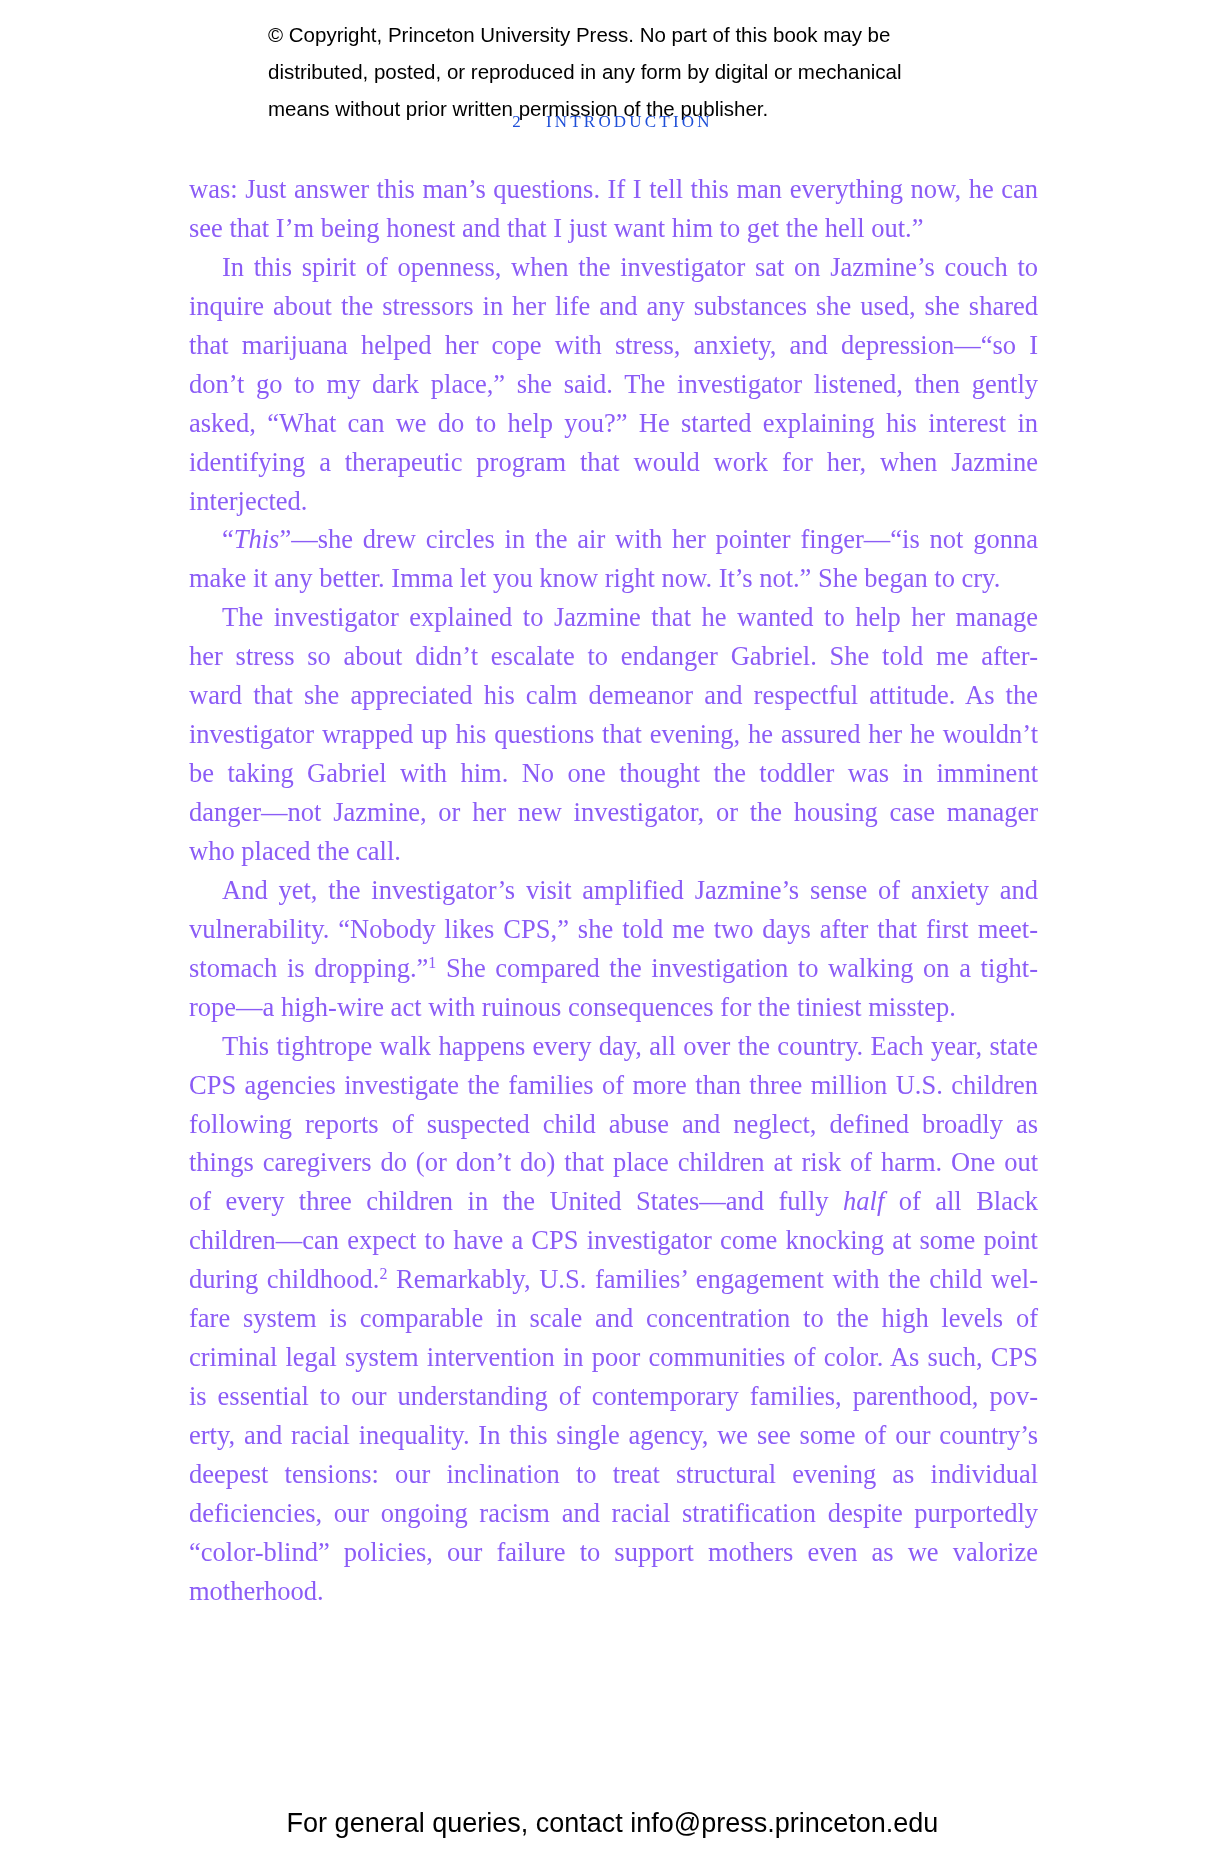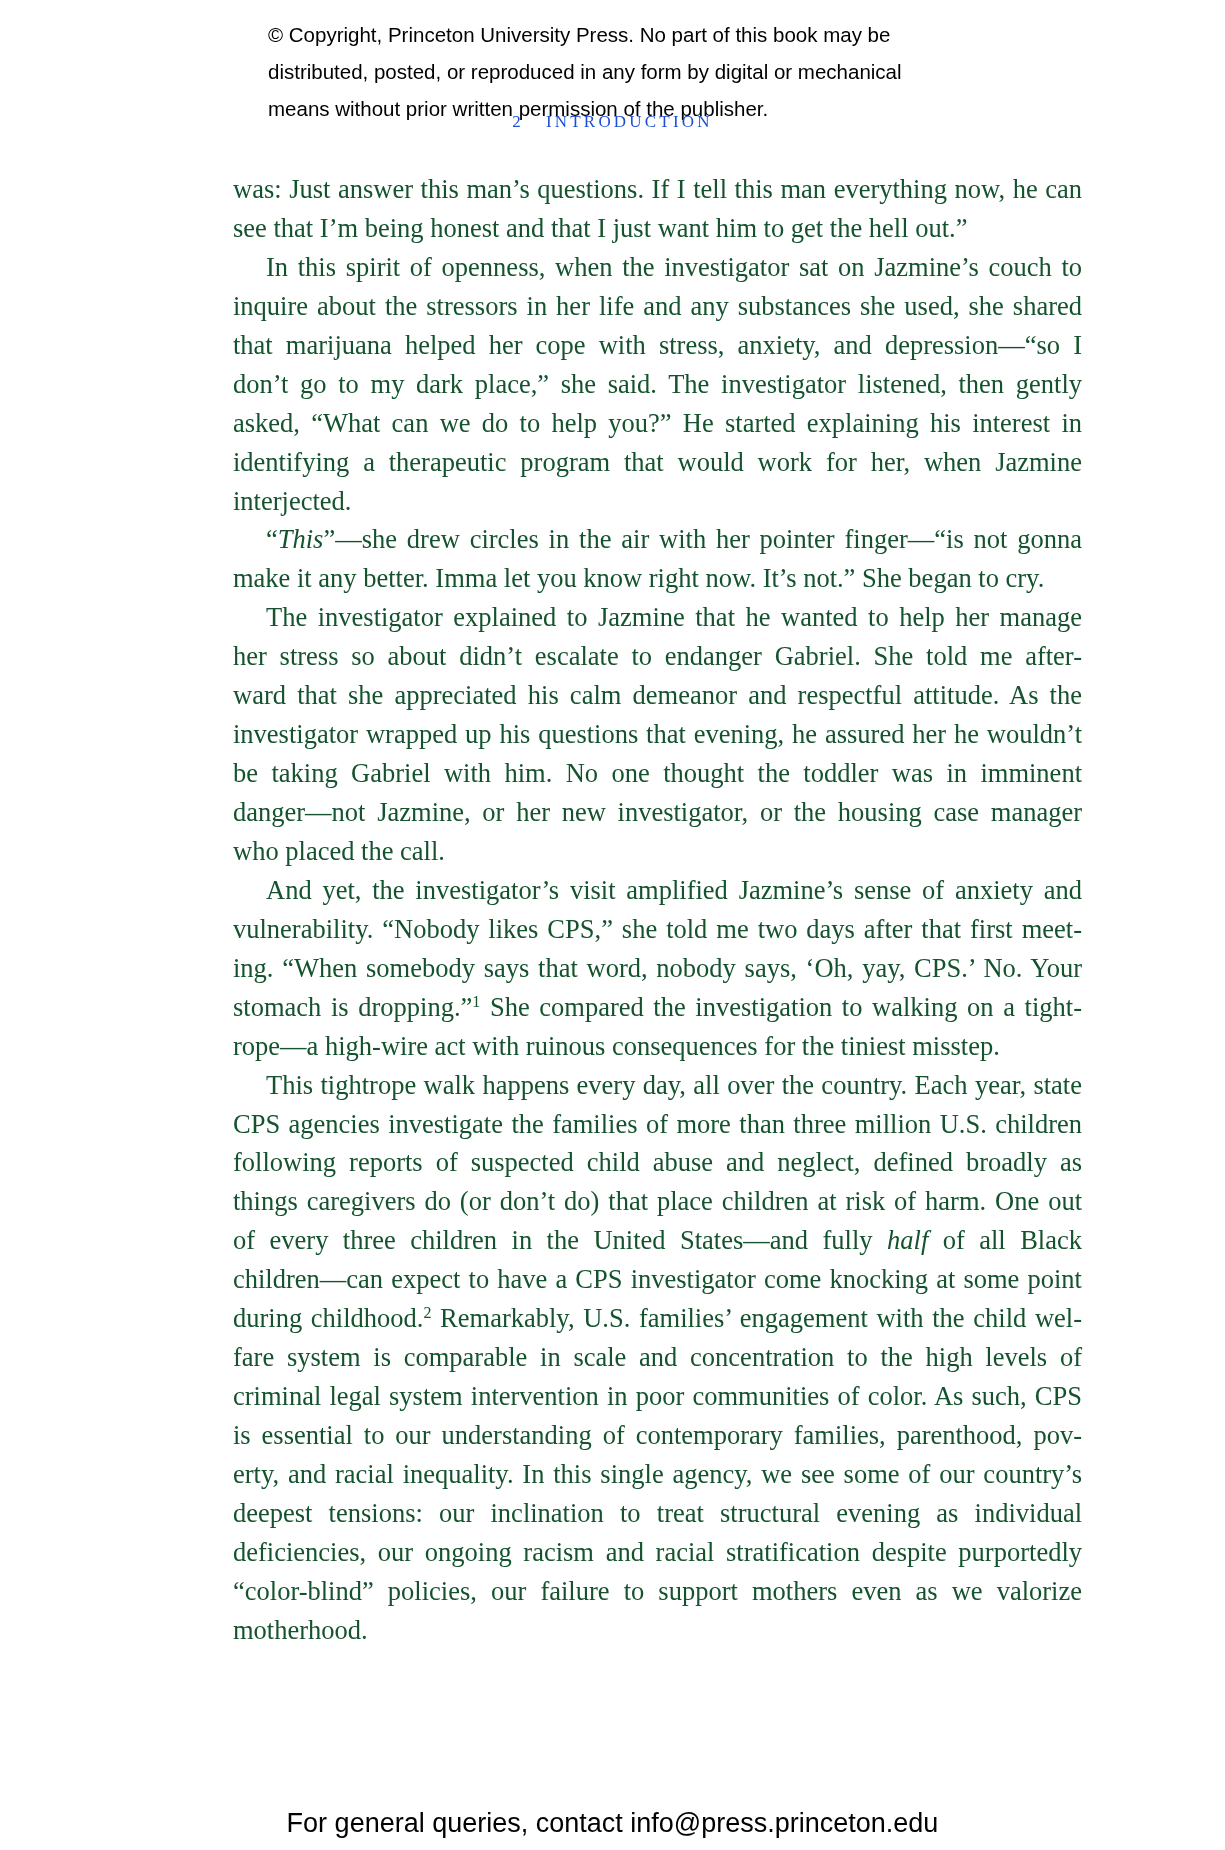--- a/index.html
+++ b/index.html
@@ -9,21 +9,21 @@
     font-family: "Liberation Sans", sans-serif; font-size: 20.5px; line-height: 25px; color: #000;
   }
   .notice div { white-space: nowrap; margin-top: 12px; }
   .running-head {
     position: absolute; left: 0; width: 1225px; top: 112px; text-align: center;
     font-family: "Liberation Serif", serif; font-size: 17px; letter-spacing: 3.2px; color: #1d4ed8;
   }
   .running-head .pg { margin-right: 22px; }
   .body-text {
     position: absolute; left: 189px; top: 170px; width: 849px;
-    font-family: "Liberation Serif", serif; font-size: 26.5px; color: #14532d; margin-left: 44px;
+    font-family: "Liberation Serif", serif; font-size: 26.5px; color: #8b5cf6;
   }
   .line {
     height: 38.95px; line-height: 38.95px; white-space: nowrap;
     text-align: justify; text-align-last: justify;
   }
   .line.last { text-align-last: left; }
   .line.indent { padding-left: 33px; }
   sup { font-size: 16px; line-height: 0; vertical-align: 9px; }
   .footer {
     position: absolute; left: 0; width: 1225px; top: 1808px; text-align: center;
@@ -57,21 +57,20 @@
     <div class="line last"><span>make it any better. Imma let you know right now. It’s not.” She began to cry.</span></div>
     <div class="line indent"><span>The investigator explained to Jazmine that he wanted to help her manage</span></div>
     <div class="line"><span>her stress so about didn’t escalate to endanger Gabriel. She told me after-</span></div>
     <div class="line"><span>ward that she appreciated his calm demeanor and respectful attitude. As the</span></div>
     <div class="line"><span>investigator wrapped up his questions that evening, he assured her he wouldn’t</span></div>
     <div class="line"><span>be taking Gabriel with him. No one thought the toddler was in imminent</span></div>
     <div class="line"><span>danger—not Jazmine, or her new investigator, or the housing case manager</span></div>
     <div class="line last"><span>who placed the call.</span></div>
     <div class="line indent"><span>And yet, the investigator’s visit amplified Jazmine’s sense of anxiety and</span></div>
     <div class="line"><span>vulnerability. “Nobody likes CPS,” she told me two days after that first meet-</span></div>
-    <div class="line"><span>ing. “When somebody says that word, nobody says, ‘Oh, yay, CPS.’ No. Your</span></div>
     <div class="line"><span>stomach is dropping.”</span><sup>1</sup><span> She compared the investigation to walking on a tight-</span></div>
     <div class="line last"><span>rope—a high-wire act with ruinous consequences for the tiniest misstep.</span></div>
     <div class="line indent"><span>This tightrope walk happens every day, all over the country. Each year, state</span></div>
     <div class="line"><span>CPS agencies investigate the families of more than three million U.S. children</span></div>
     <div class="line"><span>following reports of suspected child abuse and neglect, defined broadly as</span></div>
     <div class="line"><span>things caregivers do (or don’t do) that place children at risk of harm. One out</span></div>
     <div class="line"><span>of every three children in the United States—and fully </span><i>half</i><span> of all Black</span></div>
     <div class="line"><span>children—can expect to have a CPS investigator come knocking at some point</span></div>
     <div class="line"><span>during childhood.</span><sup>2</sup><span> Remarkably, U.S. families’ engagement with the child wel-</span></div>
     <div class="line"><span>fare system is comparable in scale and concentration to the high levels of</span></div>

